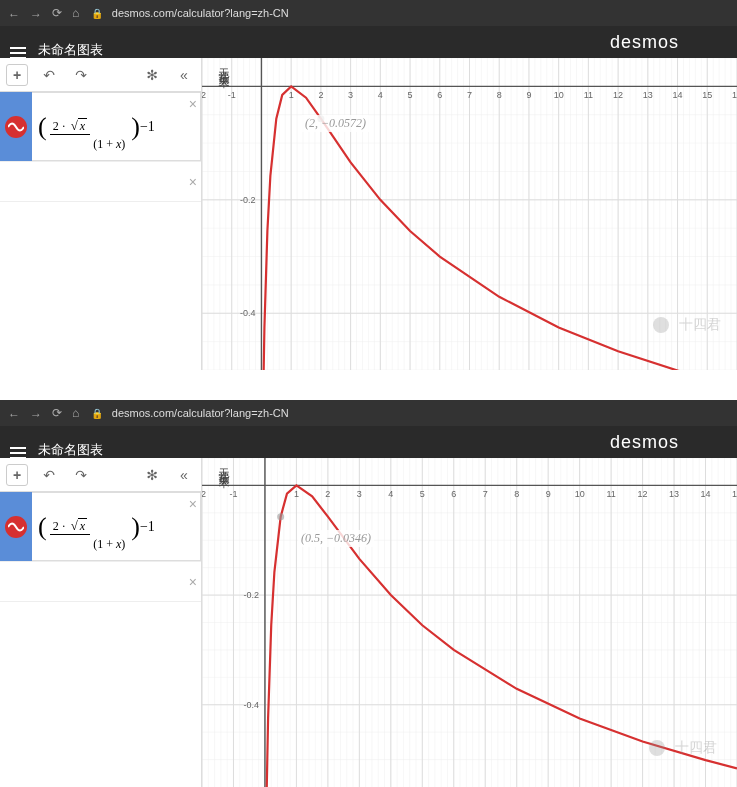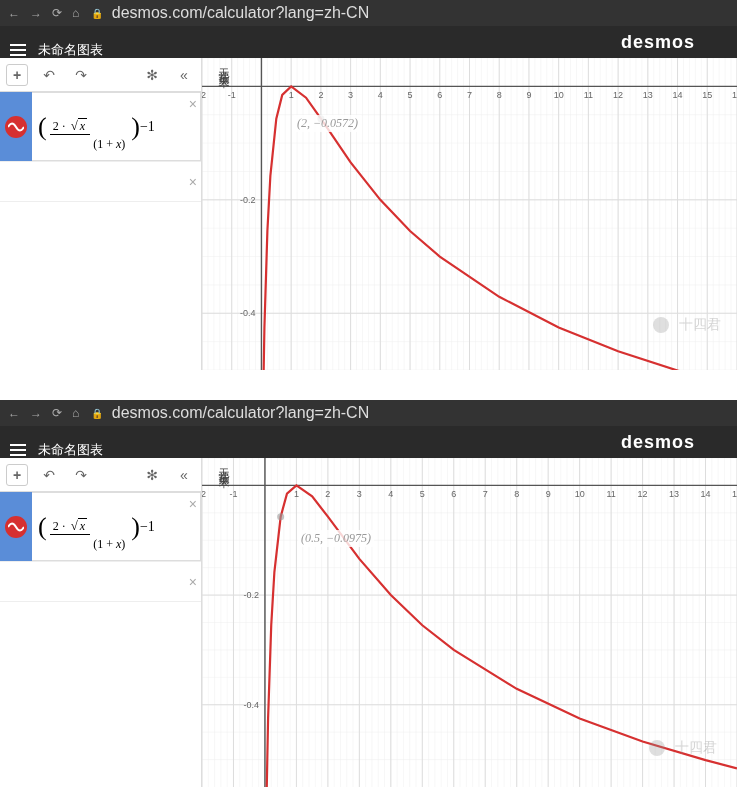--- a/index.html
+++ b/index.html
@@ -6,28 +6,28 @@
   body { font-family: Arial, sans-serif; background: #fff; width: 737px; }
   
   .panel { width: 737px; background: #fff; position: relative; }
   .panel-1 { height: 370px; margin-bottom: 30px; }
   .panel-2 { height: 387px; }
   
   .browser-bar { background: #333; height: 26px; display: flex; align-items: center; padding: 0 8px; gap: 8px; color: #ccc; font-size: 12px; }
   .nav-icons { display: flex; gap: 10px; color: #aaa; }
   .nav-icons span { cursor: pointer; }
   .lock { font-size: 10px; color: #ddd; margin-left: 4px; }
-  .url { color: #ddd; font-size: 16px; }
+  .url { color: #ddd; font-size: 11px; }
   
   .title-bar { background: #2a2a2a; height: 32px; display: flex; align-items: center; justify-content: space-between; padding: 0 10px; color: #fff; }
-  .title-left { display: flex; align-items: center; gap: 12px; margin-top: 16px; }
+  .title-left { display: flex; align-items: flex-end; gap: 12px; margin-top: 16px; }
   .hb { display: flex; flex-direction: column; gap: 3px; cursor: pointer; }
   .hb div { width: 16px; height: 2px; background: #fff; }
   .title-text { font-size: 13px; }
-  .brand { font-size: 18px; letter-spacing: 1px; font-weight: 700; margin-right: 32px; }
+  .brand { font-size: 18px; letter-spacing: 1px; font-weight: 400; margin-right: 48px; }
   
   .main-area { display: flex; height: calc(100% - 58px); }
   
   .sidebar { width: 202px; background: #fff; border-right: 1px solid #ddd; display: flex; flex-direction: column; }
   .toolbar { height: 34px; border-bottom: 1px solid #ddd; display: flex; align-items: center; padding: 0 6px; justify-content: space-between; }
   .tb-left, .tb-right { display: flex; align-items: center; gap: 10px; }
   .tb-btn { width: 22px; height: 22px; display: flex; align-items: center; justify-content: center; cursor: pointer; color: #666; font-size: 14px; border-radius: 3px; }
   .tb-plus { border: 1px solid #ccc; font-weight: bold; }
   
   .expr-row { display: flex; align-items: stretch; border-bottom: 1px solid #eee; position: relative; min-height: 48px; }
@@ -262,21 +262,21 @@
           <line x1="0" y1="255.27272727272728" x2="535" y2="255.27272727272728" stroke="#ddd" stroke-width="1"></line>
           <text x="53.44444444444444" y="258.27272727272725" font-size="9" fill="#666" text-anchor="end">-0.4</text>
           <line x1="0" y1="141.81818181818184" x2="535" y2="141.81818181818184" stroke="#ddd" stroke-width="1"></line>
           <text x="53.44444444444444" y="144.81818181818184" font-size="9" fill="#666" text-anchor="end">-0.2</text>
           <line x1="0" y1="28.363636363636374" x2="535" y2="28.363636363636374" stroke="#555" stroke-width="1.4"></line>
           <line x1="59.44444444444444" y1="0" x2="59.44444444444444" y2="312" stroke="#555" stroke-width="1.4"></line>
           <path d="M60.93055555555555 353.9781818181818 L62.416666666666664 269.45454545454544 L65.3888888888889 173.01818181818183 L68.3611111111111 117.99272727272731 L74.30555555555556 60.69818181818184 L80.25000000000001 36.872727272727275 L89.16666666666666 28.363636363636374 L104.02777777777779 39.709090909090946 L118.88888888888889 60.69818181818184 L148.61111111111111 104.37818181818184 L178.33333333333331 141.81818181818184 L208.05555555555557 173.01818181818183 L237.77777777777777 198.54545454545456 L297.22222222222223 238.82181818181817 L356.66666666666663 269.45454545454544 L416.11111111111114 293.28000000000003 L475.55555555555554 312.5672727272727 L535 328.4509090909091 " stroke="#d63030" stroke-width="2.2" fill="none"></path>
           <circle cx="118.88888888888889" cy="60.81163636363641" r="3.5" fill="#999" opacity="0.6"></circle>
         </svg>
       <div class="ylabel">无常损失率</div>
-      <div class="point-label" style="left:92px; top:57px;">(2, −0.0572)</div>
+      <div class="point-label" style="left:100px; top:57px;">(2, −0.0572)</div>
       <div class="watermark" style="right:16px; bottom:36px;">
         <div class="wm-icon"></div>
         <span>十四君</span>
       </div>
     </div>
   </div>
 </div>
 
 <div class="panel panel-2">
   <div class="browser-bar">
@@ -474,20 +474,20 @@
           <line x1="0" y1="246.75" x2="535" y2="246.75" stroke="#ddd" stroke-width="1"></line>
           <text x="56.94117647058823" y="249.75" font-size="9" fill="#666" text-anchor="end">-0.4</text>
           <line x1="0" y1="137.08333333333337" x2="535" y2="137.08333333333337" stroke="#ddd" stroke-width="1"></line>
           <text x="56.94117647058823" y="140.08333333333337" font-size="9" fill="#666" text-anchor="end">-0.2</text>
           <line x1="0" y1="27.416666666666686" x2="535" y2="27.416666666666686" stroke="#555" stroke-width="1.4"></line>
           <line x1="62.94117647058823" y1="0" x2="62.94117647058823" y2="329" stroke="#555" stroke-width="1.4"></line>
           <path d="M64.51470588235293 342.15999999999997 L66.08823529411765 260.4583333333333 L69.23529411764707 167.24166666666667 L72.38235294117646 114.05333333333337 L78.67647058823529 58.67166666666668 L84.97058823529413 35.64166666666671 L94.41176470588236 27.416666666666686 L110.1470588235294 38.38333333333338 L125.88235294117646 58.67166666666668 L157.35294117647058 100.89333333333337 L188.82352941176472 137.08333333333337 L220.2941176470588 167.24166666666667 L251.76470588235293 191.91666666666666 L314.70588235294116 230.8483333333333 L377.64705882352945 260.4583333333333 L440.5882352941176 283.48833333333334 L503.52941176470586 302.13166666666666 L535 310.3566666666667 " stroke="#d63030" stroke-width="2.2" fill="none"></path>
           <circle cx="78.67647058823529" cy="58.78133333333335" r="3.5" fill="#999" opacity="0.6"></circle>
         </svg>
       <div class="ylabel">无常损失率</div>
-      <div class="point-label" style="left:96px; top:72px;">(0.5, −0.0975)</div>
+      <div class="point-label" style="left:96px; top:72px;">(0.5, −0.0346)</div>
       <div class="watermark" style="right:20px; bottom:30px;">
         <div class="wm-icon"></div>
         <span>十四君</span>
       </div>
     </div>
   </div>
 </div>
 
 </body></html>

